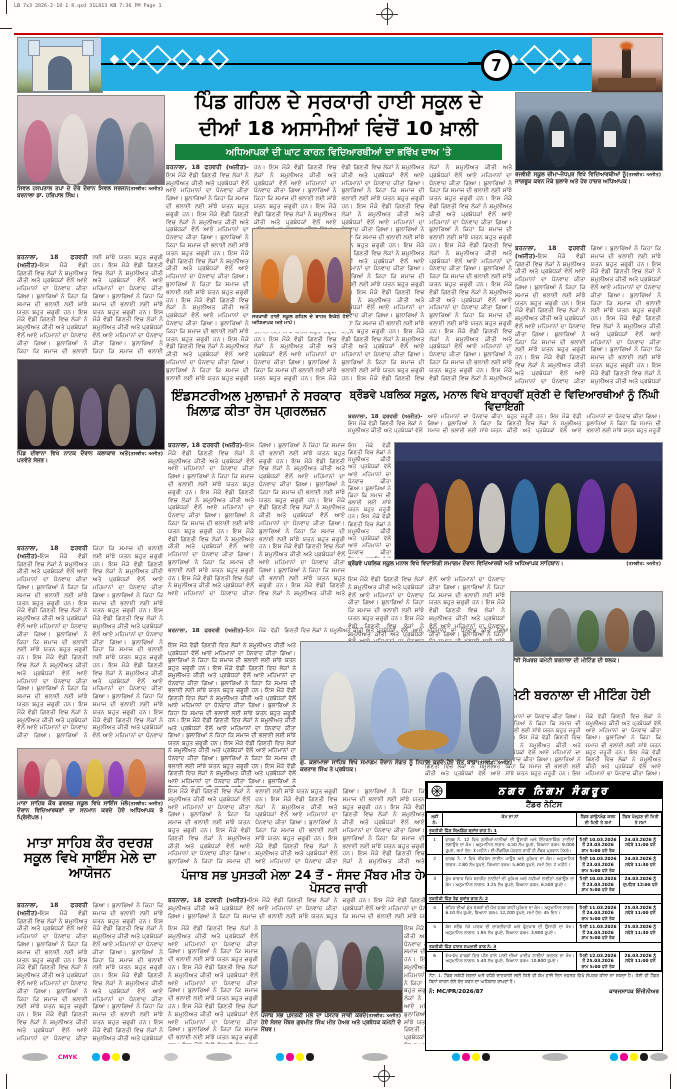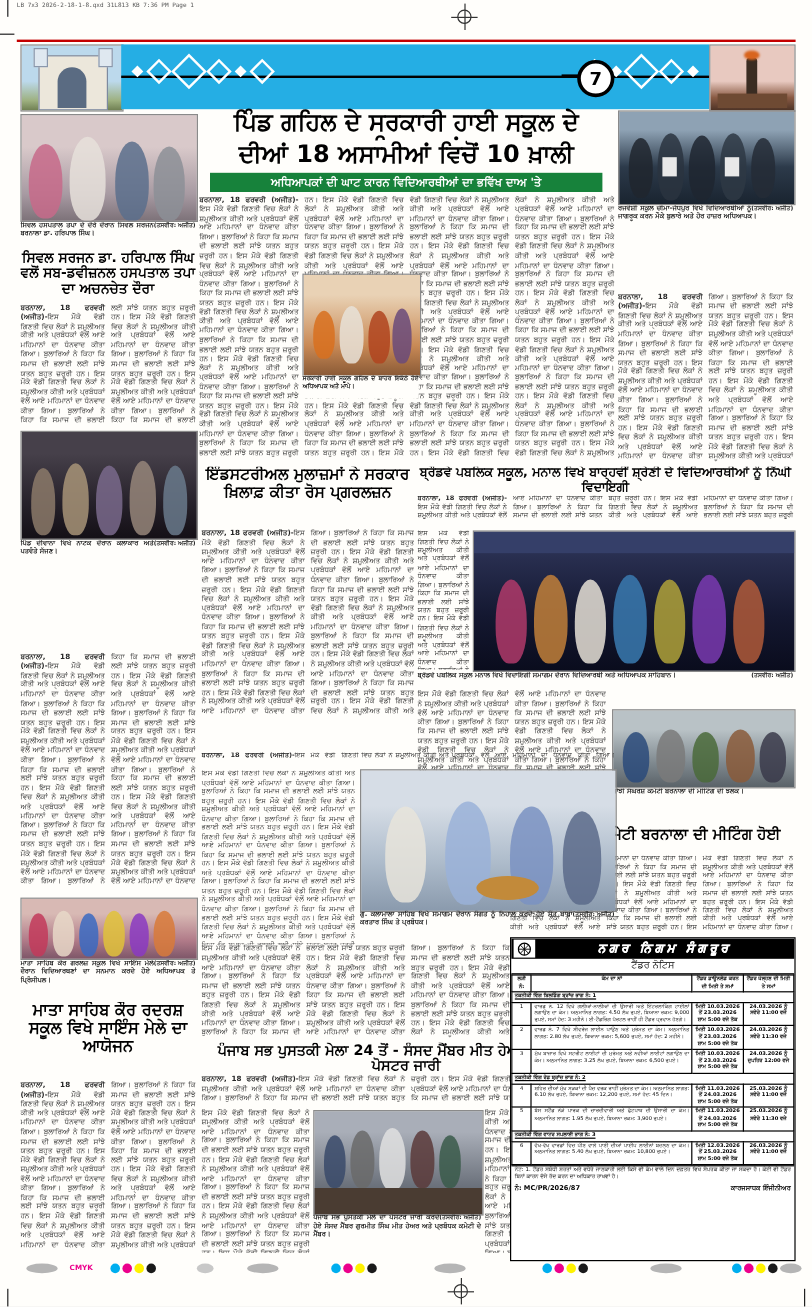--- a/index.html
+++ b/index.html
@@ -30,21 +30,21 @@
   .oval-yel .nm{font-size:23px;font-weight:bold;color:#d40000;line-height:1;}
   .oval-yel .dt{background:#000;color:#ffd700;font-size:6px;font-weight:bold;padding:1px 5px;border-radius:5px;margin-top:1px;white-space:nowrap;}
   .badge7{position:absolute;width:25px;height:25px;border:3px solid #000;border-radius:50%;background:#fff;
           display:flex;align-items:center;justify-content:center;font-size:15px;font-weight:bold;z-index:5;}
   
   #tender{position:absolute;left:425px;top:781px;width:236px;height:268px;border:1.5px solid #000;background:#fff;overflow:hidden;}
   #tender .orgbar{height:17px;background:#000;display:flex;align-items:center;}
   #tender .emb{width:18px;height:15px;background:#fff;margin-left:2px;display:flex;align-items:center;justify-content:center;flex:none;}
   #tender .orgname{flex:1;text-align:center;color:#fff;font-weight:bold;font-style:italic;font-size:10px;letter-spacing:3px;
                    -webkit-text-stroke:.4px #fff;}
-  #tender .ttl{height:12px;border-bottom:1px solid #000;text-align:center;font-weight:normal;font-size:8px;line-height:12px;}
+  #tender .ttl{height:12px;border-bottom:1px solid #000;text-align:center;font-weight:bold;font-size:8px;line-height:12px;}
   #tender table{width:100%;border-collapse:collapse;table-layout:fixed;}
   #tender th,#tender td{border:0.5px solid #000;font-size:4.3px;line-height:1.3;padding:1px 2px;vertical-align:top;}
   #tender th{font-weight:bold;text-align:center;}
   .t-sec{font-weight:bold;text-decoration:underline;}
   .t-no{text-align:center;}
   .t-work{text-align:justify;}
   .t-date{text-align:center;white-space:pre-line;font-weight:bold;}
   #tender .foot{display:flex;justify-content:space-between;font-size:5.5px;font-weight:bold;padding:2px 3px;}
   
   .reg{position:absolute;width:16px;height:16px;}
@@ -127,21 +127,20 @@
   <div class="photo" style="left:17px;top:95px;width:146px;height:88px;background:linear-gradient(#d9c9ca 30%,#a79aa2 75%,#7d7279);">
     <div class="blob" style="left:6px;top:24px;width:28px;height:62px;background:#c76a8a;"></div>
     <div class="blob" style="left:40px;top:18px;width:30px;height:70px;background:#e6e1da;"></div>
     <div class="blob" style="left:78px;top:22px;width:28px;height:66px;background:#5a6e8c;"></div>
     <div class="blob" style="left:110px;top:26px;width:26px;height:62px;background:#8c8f96;"></div>
   </div>
   <div class="cap" style="left:17px;top:185px;width:146px;height:21px;">
     <span class="credit">(ਤਸਵੀਰ: ਅਜੀਤ)</span>
     <span>ਸਿਵਲ ਹਸਪਤਾਲ ਤਪਾ ਦੇ ਦੌਰੇ ਦੌਰਾਨ ਸਿਵਲ ਸਰਜਨ ਬਰਨਾਲਾ ਡਾ. ਹਰਿਪਾਲ ਸਿੰਘ।</span>
   </div>
-  <div class="hl" style="left:17px;top:208px;width:146px;height:43px;font-size:11.5px;">ਸਿਵਲ ਸਰਜਨ ਡਾ. ਹਰਿਪਾਲ ਸਿੰਘ ਵਲੋਂ ਸਬ-ਡਵੀਜ਼ਨਲ ਹਸਪਤਾਲ ਤਪਾ ਦਾ ਅਚਨਚੇਤ ਦੌਰਾ</div>
   <div class="bt c2" style="left:17px;top:253px;width:146px;height:104px;">
     <span class="lead-in">ਬਰਨਾਲਾ, 18 ਫਰਵਰੀ (ਅਜੀਤ)-</span><span>ਇਸ ਮੌਕੇ ਵੱਡੀ ਗਿਣਤੀ ਵਿਚ ਲੋਕਾਂ ਨੇ ਸ਼ਮੂਲੀਅਤ ਕੀਤੀ ਅਤੇ ਪ੍ਰਬੰਧਕਾਂ ਵੱਲੋਂ ਆਏ ਮਹਿਮਾਨਾਂ ਦਾ ਧੰਨਵਾਦ ਕੀਤਾ ਗਿਆ। ਬੁਲਾਰਿਆਂ ਨੇ ਕਿਹਾ ਕਿ ਸਮਾਜ ਦੀ ਭਲਾਈ ਲਈ ਸਾਂਝੇ ਯਤਨ ਬਹੁਤ ਜ਼ਰੂਰੀ ਹਨ। ਇਸ ਮੌਕੇ ਵੱਡੀ ਗਿਣਤੀ ਵਿਚ ਲੋਕਾਂ ਨੇ ਸ਼ਮੂਲੀਅਤ ਕੀਤੀ ਅਤੇ ਪ੍ਰਬੰਧਕਾਂ ਵੱਲੋਂ ਆਏ ਮਹਿਮਾਨਾਂ ਦਾ ਧੰਨਵਾਦ ਕੀਤਾ ਗਿਆ। ਬੁਲਾਰਿਆਂ ਨੇ ਕਿਹਾ ਕਿ ਸਮਾਜ ਦੀ ਭਲਾਈ ਲਈ ਸਾਂਝੇ ਯਤਨ ਬਹੁਤ ਜ਼ਰੂਰੀ ਹਨ। ਇਸ ਮੌਕੇ ਵੱਡੀ ਗਿਣਤੀ ਵਿਚ ਲੋਕਾਂ ਨੇ ਸ਼ਮੂਲੀਅਤ ਕੀਤੀ ਅਤੇ ਪ੍ਰਬੰਧਕਾਂ ਵੱਲੋਂ ਆਏ ਮਹਿਮਾਨਾਂ ਦਾ ਧੰਨਵਾਦ ਕੀਤਾ ਗਿਆ। ਬੁਲਾਰਿਆਂ ਨੇ ਕਿਹਾ ਕਿ ਸਮਾਜ ਦੀ ਭਲਾਈ ਲਈ ਸਾਂਝੇ ਯਤਨ ਬਹੁਤ ਜ਼ਰੂਰੀ ਹਨ। ਇਸ ਮੌਕੇ ਵੱਡੀ ਗਿਣਤੀ ਵਿਚ ਲੋਕਾਂ ਨੇ ਸ਼ਮੂਲੀਅਤ ਕੀਤੀ ਅਤੇ ਪ੍ਰਬੰਧਕਾਂ ਵੱਲੋਂ ਆਏ ਮਹਿਮਾਨਾਂ ਦਾ ਧੰਨਵਾਦ ਕੀਤਾ ਗਿਆ। ਬੁਲਾਰਿਆਂ ਨੇ ਕਿਹਾ ਕਿ ਸਮਾਜ ਦੀ ਭਲਾਈ ਲਈ ਸਾਂਝੇ ਯਤਨ ਬਹੁਤ ਜ਼ਰੂਰੀ ਹਨ। ਇਸ ਮੌਕੇ ਵੱਡੀ ਗਿਣਤੀ ਵਿਚ ਲੋਕਾਂ ਨੇ ਸ਼ਮੂਲੀਅਤ ਕੀਤੀ ਅਤੇ ਪ੍ਰਬੰਧਕਾਂ ਵੱਲੋਂ ਆਏ ਮਹਿਮਾਨਾਂ ਦਾ ਧੰਨਵਾਦ ਕੀਤਾ ਗਿਆ। ਬੁਲਾਰਿਆਂ ਨੇ ਕਿਹਾ ਕਿ ਸਮਾਜ ਦੀ ਭਲਾਈ ਲਈ ਸਾਂਝੇ ਯਤਨ ਬਹੁਤ ਜ਼ਰੂਰੀ ਹਨ। ਇਸ ਮੌਕੇ ਵੱਡੀ ਗਿਣਤੀ ਵਿਚ ਲੋਕਾਂ ਨੇ ਸ਼ਮੂਲੀਅਤ ਕੀਤੀ ਅਤੇ ਪ੍ਰਬੰਧਕਾਂ ਵੱਲੋਂ ਆਏ ਮਹਿਮਾਨਾਂ ਦਾ ਧੰਨਵਾਦ ਕੀਤਾ ਗਿਆ। ਬੁਲਾਰਿਆਂ ਨੇ ਕਿਹਾ ਕਿ ਸਮਾਜ ਦੀ ਭਲਾਈ ਲਈ ਸਾਂਝੇ ਯਤਨ ਬਹੁਤ ਜ਼ਰੂਰੀ ਹਨ। ਇਸ ਮੌਕੇ ਵੱਡੀ ਗਿਣਤੀ ਵਿਚ ਲੋਕਾਂ ਨੇ ਸ਼ਮੂਲੀਅਤ ਕੀਤੀ ਅਤੇ ਪ੍ਰਬੰਧਕਾਂ ਵੱਲੋਂ ਆਏ ਮਹਿਮਾਨਾਂ ਦਾ ਧੰਨਵਾਦ ਕੀਤਾ ਗਿਆ। ਬੁਲਾਰਿਆਂ ਨੇ ਕਿਹਾ ਕਿ ਸਮਾਜ ਦੀ ਭਲਾਈ ਲਈ ਸਾਂਝੇ ਯਤਨ ਬਹੁਤ ਜ਼ਰੂਰੀ ਹਨ। ਇਸ ਮੌਕੇ ਵੱਡੀ ਗਿਣਤੀ ਵਿਚ ਲੋਕਾਂ ਨੇ ਸ਼ਮੂਲੀਅਤ ਕੀਤੀ ਅਤੇ ਪ੍ਰਬੰਧਕਾਂ ਵੱਲੋਂ ਆਏ ਮਹਿਮਾਨਾਂ ਦਾ ਧੰਨਵਾਦ ਕੀਤਾ ਗਿਆ। ਬੁਲਾਰਿਆਂ ਨੇ ਕਿਹਾ ਕਿ ਸਮਾਜ ਦੀ ਭਲਾਈ ਲਈ ਸਾਂਝੇ ਯਤਨ ਬਹੁਤ ਜ਼ਰੂਰੀ ਹਨ। </span>
   </div>
 
   <div class="photo" style="left:17px;top:359px;width:146px;height:89px;background:linear-gradient(#46404a 20%,#241f28 70%,#141016);">
     <div class="blob" style="left:8px;top:30px;width:20px;height:56px;background:#8c7a6a;"></div>
     <div class="blob" style="left:34px;top:26px;width:22px;height:60px;background:#a89478;"></div>
     <div class="blob" style="left:62px;top:28px;width:22px;height:58px;background:#7a6a8c;"></div>
     <div class="blob" style="left:90px;top:24px;width:22px;height:62px;background:#96867a;"></div>
     <div class="blob" style="left:118px;top:28px;width:20px;height:58px;background:#6a7a8c;"></div>

